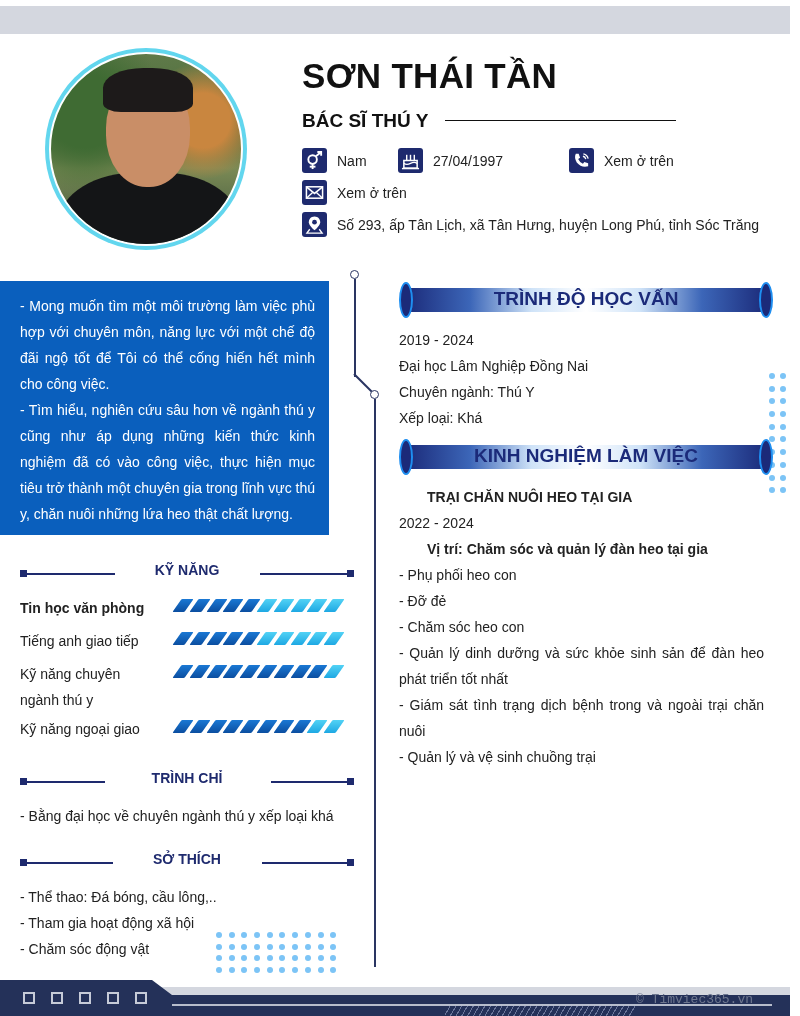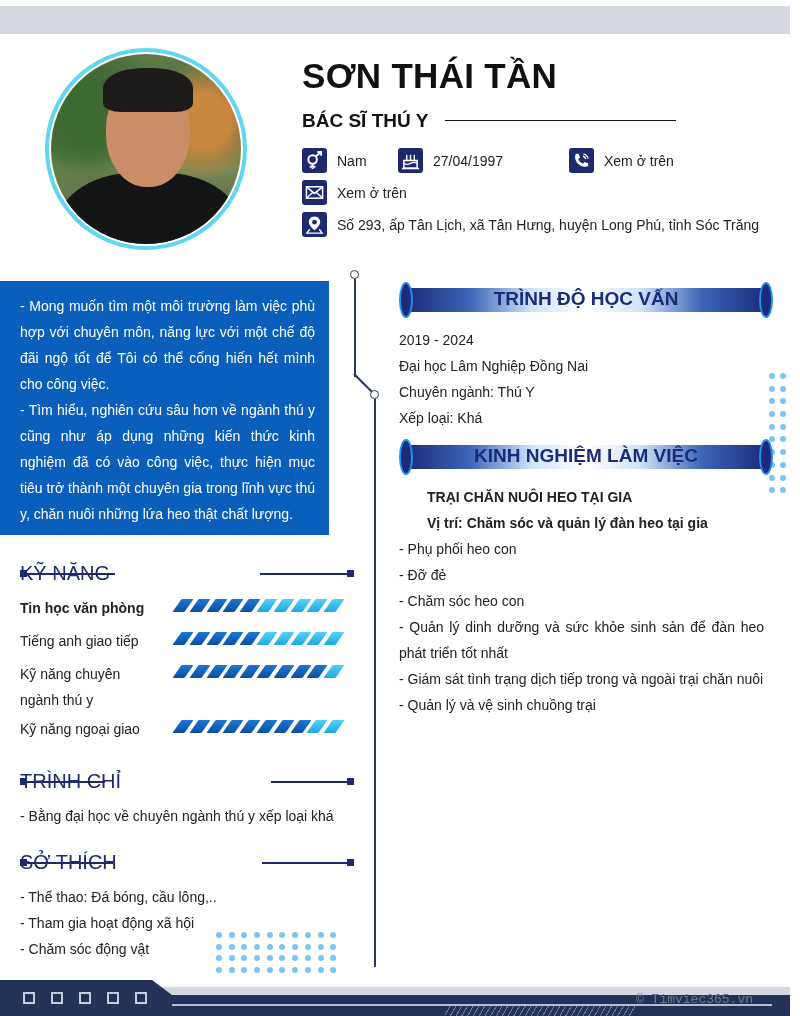--- a/index.html
+++ b/index.html
@@ -32,21 +32,21 @@
 
   
   .objective { position: absolute; left: 0; top: 281px; width: 329px; height: 254px; background: #0a5fbd;
     color: #ffffff; font-size: 14px; line-height: 26px; padding: 12px 14px 0 20px; text-align: justify; }
   .objective p { margin: 0; }
 
   
   .lsec { position: absolute; left: 20px; width: 334px; height: 24px; }
   .lsec .line { position: absolute; top: 11px; height: 1.5px; background: #1e2a6e; }
   .lsec .sq { position: absolute; top: 8px; width: 7px; height: 7px; background: #1e2a6e; }
-  .lsec .title { position: absolute; left: 0; right: 0; top: 0; font-size: 20px; font-weight: 400; color: #1e2a6e; }
+  .lsec .title { position: absolute; left: 0; right: 0; top: 0; text-align: center; font-size: 14px; font-weight: 700; color: #1e2a6e; }
 
   .skill-row { position: absolute; left: 20px; width: 330px; font-size: 14px; color: #222; line-height: 26px; }
   .skill-label { width: 140px; }
   .bars { position: absolute; left: 157px; top: 4px; display: flex; }
   .bar { width: 12px; height: 13px; margin-right: 4.8px; transform: skewX(-35deg); border-radius: 1px; }
   .bar.on { background: linear-gradient(180deg, #1a78d4, #0b4ea0); }
   .bar.off { background: linear-gradient(180deg, #52d2f5, #1ea8e3); }
 
   .ltext { position: absolute; left: 20px; font-size: 14px; color: #222; }
 
@@ -333,26 +333,27 @@
 </div>
 
 <div class="rsec" style="top:439px;">
   <div class="bg"></div>
   <div class="cap l"></div>
   <div class="cap r"></div>
   <div class="title">KINH NGHIỆM LÀM VIỆC</div>
 </div>
 <div class="rtext just" style="top:484px;">
   <div class="bold">TRẠI CHĂN NUÔI HEO TẠI GIA</div>
+  <div>2022 - 2024</div>
   <div class="bold">Vị trí: Chăm sóc và quản lý đàn heo tại gia</div>
   <div>- Phụ phối heo con</div>
   <div>- Đỡ đẻ</div>
   <div>- Chăm sóc heo con</div>
   <div>- Quản lý dinh dưỡng và sức khỏe sinh sản để đàn heo phát triển tốt nhất</div>
-  <div>- Giám sát tình trạng dịch tiếp trong và ngoài trại chăn nuôi</div>
+  <div>- Giám sát tình trạng dịch bệnh trong và ngoài trại chăn nuôi</div>
   <div>- Quản lý và vệ sinh chuồng trại</div>
 </div>
 
 <div class="footer-band-light"></div>
 <div class="footer-dark"></div>
 <div class="footer-line"></div>
 <div class="footer-hatch"></div>
 <div class="footer-sq" style="left:23px;"></div>
 <div class="footer-sq" style="left:51px;"></div>
 <div class="footer-sq" style="left:79px;"></div>

